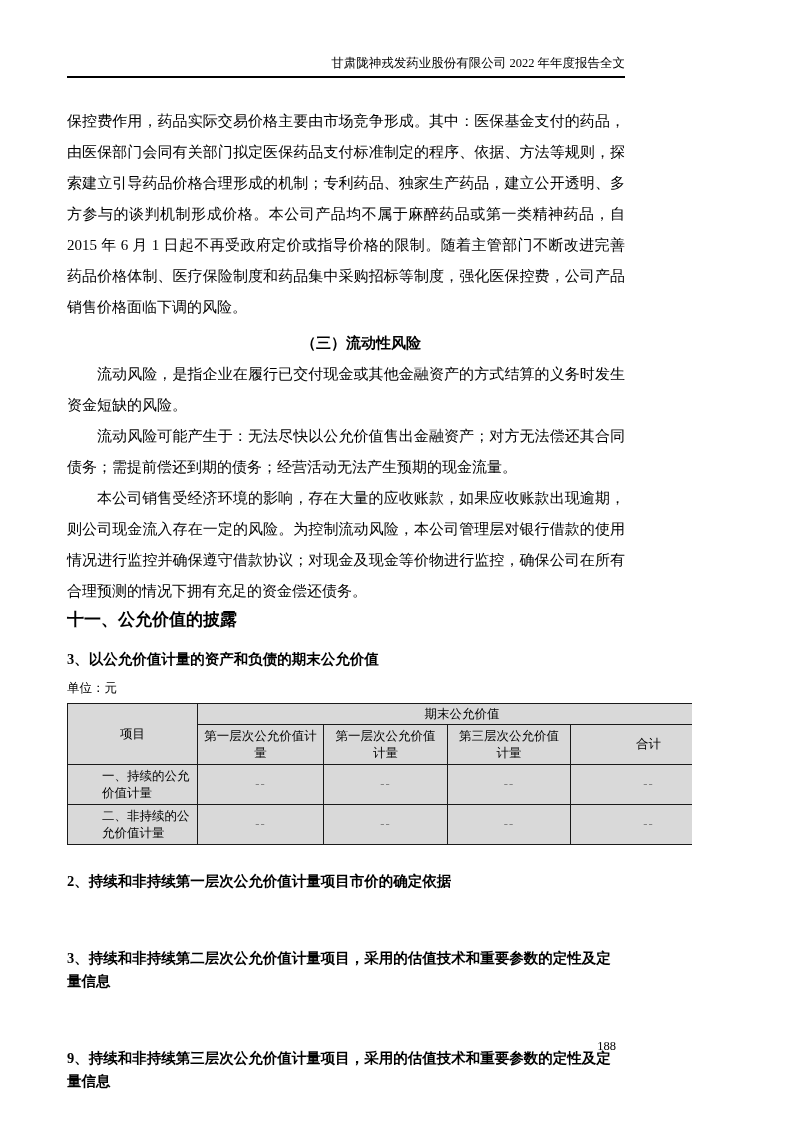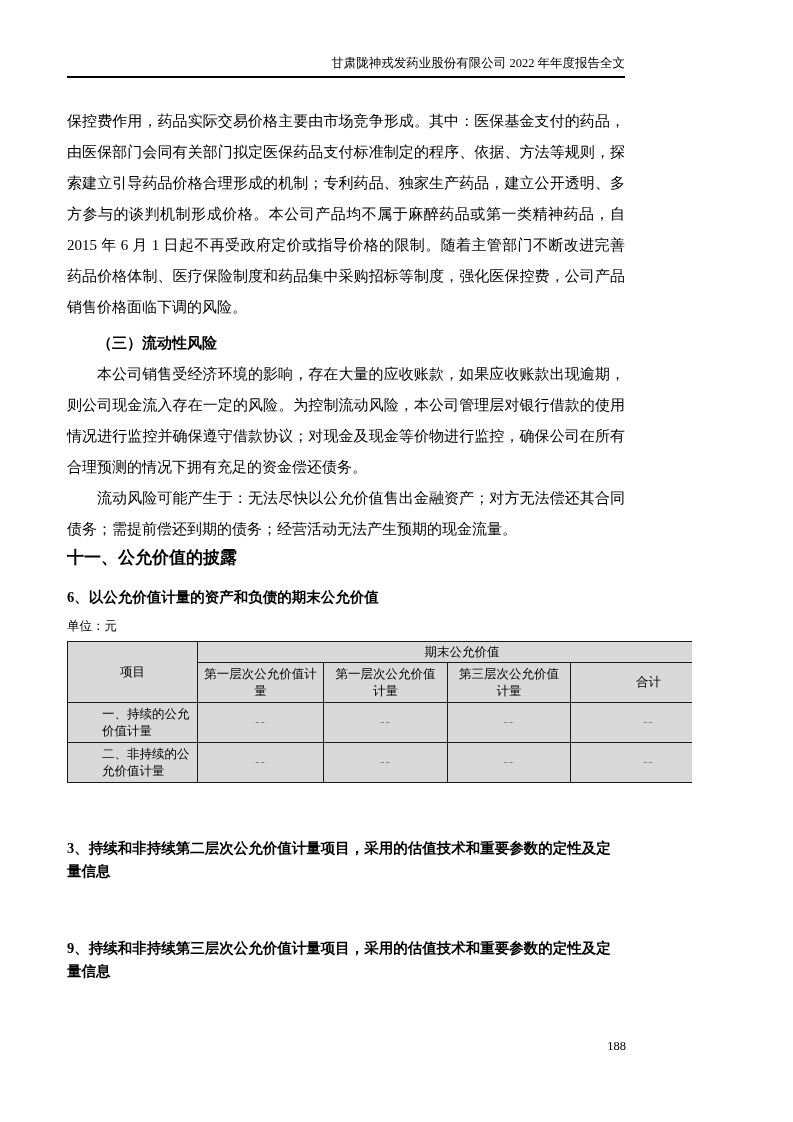--- a/index.html
+++ b/index.html
@@ -31,20 +31,21 @@
     margin: 0;
   }
   .body-paragraph.no-indent { text-indent: 0; margin-top: 28px; }
 
   .liquidity-heading {
     font-size: 15px;
     line-height: 31px;
     font-weight: bold;
     text-indent: 2em;
     margin-top: 5px;
+    text-align: center;
   }
 
   .chapter-heading {
     font-size: 17px;
     line-height: 26px;
     font-weight: bold;
   }
   .sub-heading {
     font-size: 14.5px;
     line-height: 23px;
@@ -82,45 +83,46 @@
   table.fv-table td.row-label { text-align: left; padding-left: 34px; }
   table.fv-table td.cell-value {
     text-align: center;
     color: var(--dash, #808080);
     letter-spacing: 1px;
   }
 
   .page-number {
     position: absolute;
     top: 1038px;
-    right: 66px;
+    right: 76px;
     font-size: 12.5px;
     line-height: 16px;
   }
 </style>
 </head>
 <body>
 
 <div class="page">
   <div class="content">
 
     <div class="doc-header">
       <span>甘肃陇神戎发药业股份有限公司 2022 年年度报告全文</span>
     </div>
 
     <p class="body-paragraph no-indent">保控费作用，药品实际交易价格主要由市场竞争形成。其中：医保基金支付的药品，由医保部门会同有关部门拟定医保药品支付标准制定的程序、依据、方法等规则，探索建立引导药品价格合理形成的机制；专利药品、独家生产药品，建立公开透明、多方参与的谈判机制形成价格。本公司产品均不属于麻醉药品或第一类精神药品，自 2015 年 6 月 1 日起不再受政府定价或指导价格的限制。随着主管部门不断改进完善药品价格体制、医疗保险制度和药品集中采购招标等制度，强化医保控费，公司产品销售价格面临下调的风险。</p>
 
     <p class="liquidity-heading">（三）流动性风险</p>
 
+    <p class="body-paragraph">流动风险，是指企业在履行已交付现金或其他金融资产的方式结算的义务时发生资金短缺的风险。</p>
+    <p class="body-paragraph">流动风险可能产生于：无法尽快以公允价值售出金融资产；对方无法偿还其合同债务；需提前偿还到期的债务；经营活动无法产生预期的现金流量。</p>
     <p class="body-paragraph">本公司销售受经济环境的影响，存在大量的应收账款，如果应收账款出现逾期，则公司现金流入存在一定的风险。为控制流动风险，本公司管理层对银行借款的使用情况进行监控并确保遵守借款协议；对现金及现金等价物进行监控，确保公司在所有合理预测的情况下拥有充足的资金偿还债务。</p>
-    <p class="body-paragraph">流动风险可能产生于：无法尽快以公允价值售出金融资产；对方无法偿还其合同债务；需提前偿还到期的债务；经营活动无法产生预期的现金流量。</p>
 
     <h2 class="chapter-heading">十一、公允价值的披露</h2>
 
-    <h3 class="sub-heading">6、以公允价值计量的资产和负债的期末公允价值</h3>
+    <h3 class="sub-heading">3、以公允价值计量的资产和负债的期末公允价值</h3>
 
     <div class="unit-label">单位：元</div>
 
     <table class="fv-table">
       <colgroup>
         <col style="width:130px">
         <col style="width:126px">
         <col style="width:124px">
         <col style="width:123px">
         <col style="width:156px">
@@ -148,19 +150,20 @@
         <tr>
           <td class="row-label">二、非持续的公允价值计量</td>
           <td class="cell-value">--</td>
           <td class="cell-value">--</td>
           <td class="cell-value">--</td>
           <td class="cell-value">--</td>
         </tr>
       </tbody>
     </table>
 
+    <h3 class="sub-heading after-table">2、持续和非持续第一层次公允价值计量项目市价的确定依据</h3>
     <h3 class="sub-heading spaced">3、持续和非持续第二层次公允价值计量项目，采用的估值技术和重要参数的定性及定量信息</h3>
     <h3 class="sub-heading spaced">9、持续和非持续第三层次公允价值计量项目，采用的估值技术和重要参数的定性及定量信息</h3>
 
   </div>
 
   <div class="page-number">188</div>
 </div>
 
 </body></html>

